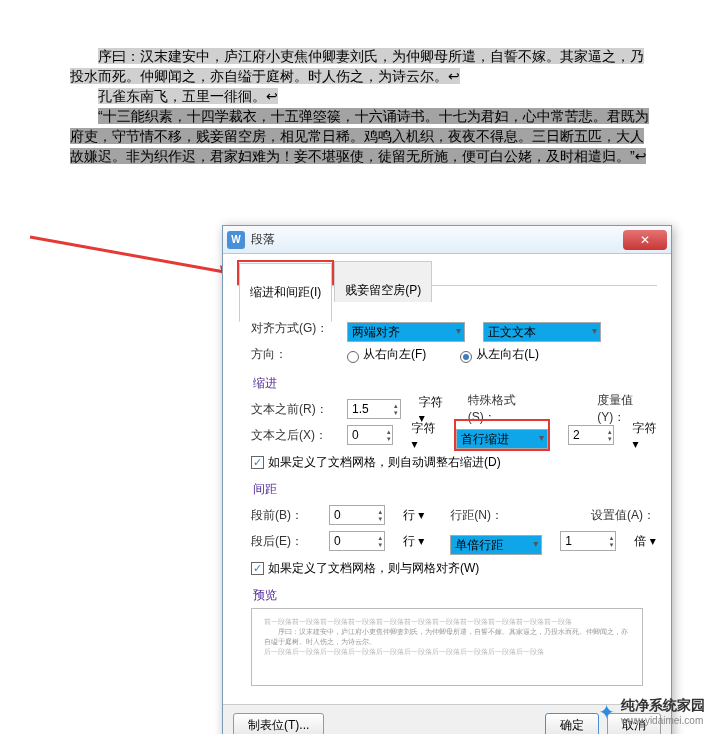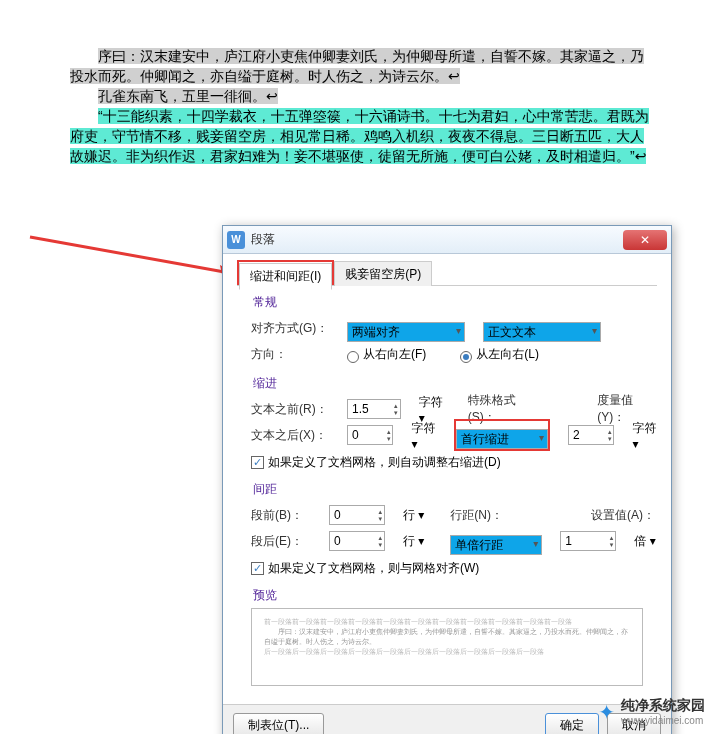--- a/index.html
+++ b/index.html
@@ -8,21 +8,21 @@
 .doc-text { font-size: 14px; line-height: 20px; color: #000; }
 .doc-text .line { display: block; text-indent: 2em; }
 .arrow { position: absolute; top: 225px; left: 20px; pointer-events: none; }
 .dialog { position: absolute; top: 225px; left: 222px; width: 450px; background: #fff; border: 1px solid #7a9ab8; box-shadow: 2px 2px 10px rgba(0,0,0,0.3); }
 .titlebar { height: 28px; background: linear-gradient(to bottom, #f7fbff, #e3eef8); display: flex; align-items: center; padding: 0 4px; border-bottom: 1px solid #b8c8d8; }
 .titlebar-icon { width: 18px; height: 18px; background: #4a90d9; border-radius: 3px; display: flex; align-items: center; justify-content: center; color: #fff; font-size: 10px; font-weight: bold; margin-right: 6px; }
 .titlebar-text { flex: 1; font-size: 12px; color: #333; }
 .close-btn { width: 44px; height: 20px; background: linear-gradient(to bottom, #e57373, #c93636); border-radius: 4px; color: #fff; display: flex; align-items: center; justify-content: center; font-size: 12px; cursor: pointer; }
 .dialog-body { padding: 6px 14px 10px 14px; }
 .tabs { display: flex; height: 26px; margin-bottom: 4px; border-bottom: 1px solid #ccc; }
-.tab { padding: 4px 10px; border: 1px solid #ccc; border-bottom: none; background: #f0f0f0; margin-right: 0; cursor: pointer; position: relative; top: 1px; }
+.tab { padding: 20px 10px; border: 1px solid #ccc; border-bottom: none; background: #f0f0f0; margin-right: 0; cursor: pointer; position: relative; top: 1px; }
 .tab.active { background: #fff; border-bottom: 1px solid #fff; }
 .red-box-tab { display: inline-block; border: 2px solid #e53935; padding: 0; }
 .section-title { color: #4c1d95; font-size: 12px; margin: 8px 0 4px 16px; }
 .form-row { display: flex; align-items: center; height: 26px; margin-left: 14px; gap: 18px; }
 .form-label { font-size: 12px; color: #333; min-width: 78px; }
 .combo { height: 20px; border: 1px solid #aaa; background: #0ea5e9; font-size: 12px; padding: 0 18px 0 4px; position: relative; display: inline-flex; align-items: center; margin-top: 8px; }
 .combo::after { content: "▾"; position: absolute; right: 3px; top: 2px; font-size: 10px; color: #555; }
 .combo.w1 { width: 118px; }
 .combo.w2 { width: 118px; }
 .combo.w3 { width: 92px; }
@@ -45,21 +45,21 @@
 .wm-icon { font-size: 20px; color: #2b8de0; }
 .wm-sub { font-size: 10px; color: #888; }
 </style>
 </head>
 <body>
 
 <div class="doc-area">
   <div class="doc-text">
     <span class="line"><span style="background:#d0d0d0">序曰：汉末建安中，庐江府小吏焦仲卿妻刘氏，为仲卿母所遣，自誓不嫁。其家逼之，乃投水而死。仲卿闻之，亦自缢于庭树。时人伤之，为诗云尔。↩</span></span>
     <span class="line"><span style="background:#d0d0d0">孔雀东南飞，五里一徘徊。↩</span></span>
-    <span class="line"><span style="background:#5eead4">“十三能织素，十四学裁衣，十五弹箜篌，十六诵诗书。十七为君妇，心中常苦悲。君既为府吏，守节情不移，贱妾留空房，相见常日稀。鸡鸣入机织，夜夜不得息。三日断五匹，大人故嫌迟。非为织作迟，君家妇难为！妾不堪驱使，徒留无所施，便可白公姥，及时相遣归。”↩</span></span>
+    <span class="line"><span style="background:#a3a3a3">“十三能织素，十四学裁衣，十五弹箜篌，十六诵诗书。十七为君妇，心中常苦悲。君既为府吏，守节情不移，贱妾留空房，相见常日稀。鸡鸣入机织，夜夜不得息。三日断五匹，大人故嫌迟。非为织作迟，君家妇难为！妾不堪驱使，徒留无所施，便可白公姥，及时相遣归。”↩</span></span>
   </div>
 </div>
 
 <svg class="arrow" width="230" height="70">
   <line x1="10" y1="12" x2="210" y2="48" stroke="#e53935" stroke-width="3"></line>
   <polygon points="218,50 200,40 203,54" fill="#e53935"></polygon>
 </svg>
 
 <div class="dialog">
   <div class="titlebar">

